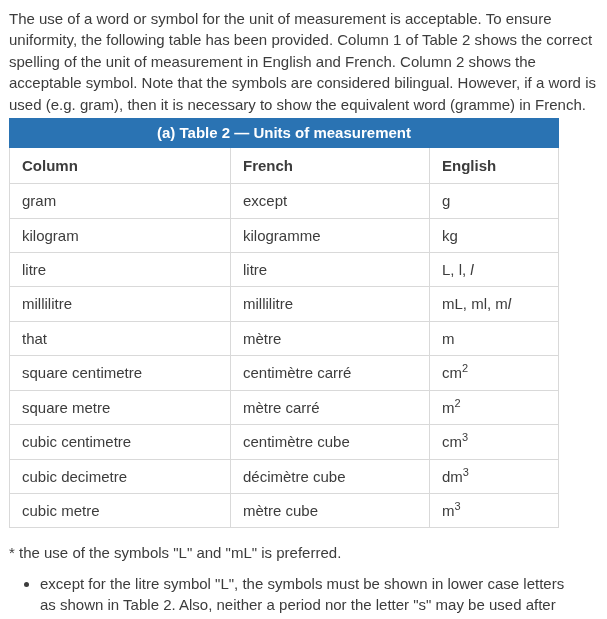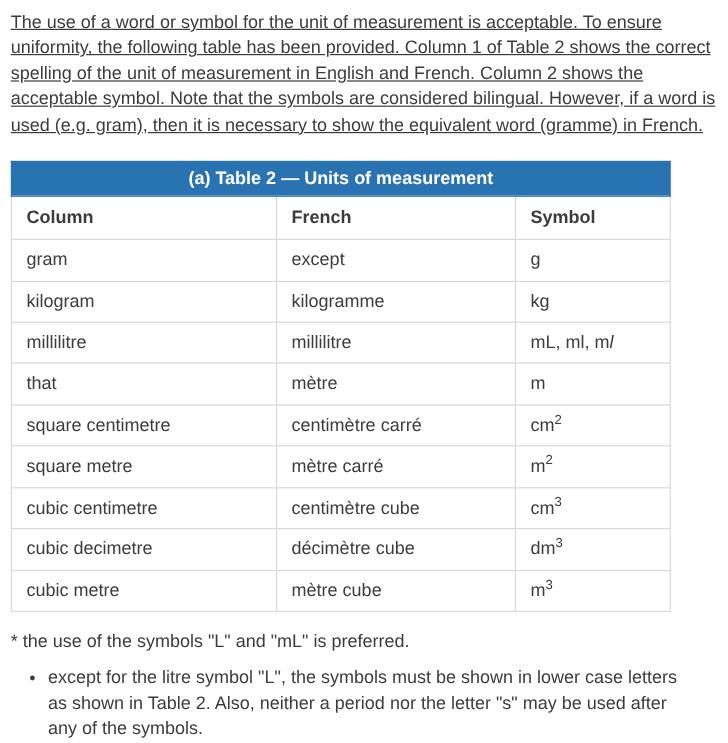--- a/index.html
+++ b/index.html
@@ -16,23 +16,22 @@
     height: 619px;
     background: var(--page-bg);
     color: var(--body-text);
     font-family: "Liberation Sans", "DejaVu Sans", sans-serif;
     font-size: 15px;
     line-height: 1.43;
     padding: 8px 9px 8px 9px;
     overflow: hidden;
   }
   .intro {
-    margin: 0 0 19px 0;
+    margin: 0 0 3px 0;
     max-width: 588px;
-    text-decoration: underline;
   }
   table.units {
     border-collapse: collapse;
     width: 549px;
     table-layout: fixed;
     border-radius: 30px;
   }
   table.units th, table.units td {
     border: 1px solid var(--border);
     text-align: left;
@@ -84,33 +83,38 @@
       <col class="c-french">
       <col class="c-symbol">
   </colgroup>
   <thead>
     <tr class="title-row">
       <th colspan="3">(a) Table 2 — Units of measurement</th>
     </tr>
     <tr class="col-header">
       <th>Column</th>
       <th>French</th>
-      <th>Symbol</th>
+      <th>English</th>
     </tr>
   </thead>
   <tbody>
     <tr>
       <td>gram</td>
       <td>except</td>
       <td><span>g</span><span class="it"></span><sup></sup></td>
     </tr>
     <tr>
       <td>kilogram</td>
       <td>kilogramme</td>
       <td><span>kg</span><span class="it"></span><sup></sup></td>
+    </tr>
+    <tr>
+      <td>litre</td>
+      <td>litre</td>
+      <td><span>L, l, </span><span class="it">l</span><sup></sup></td>
     </tr>
     <tr>
       <td>millilitre</td>
       <td>millilitre</td>
       <td><span>mL, ml, m</span><span class="it">l</span><sup></sup></td>
     </tr>
     <tr>
       <td>that</td>
       <td>mètre</td>
       <td><span>m</span><span class="it"></span><sup></sup></td>

